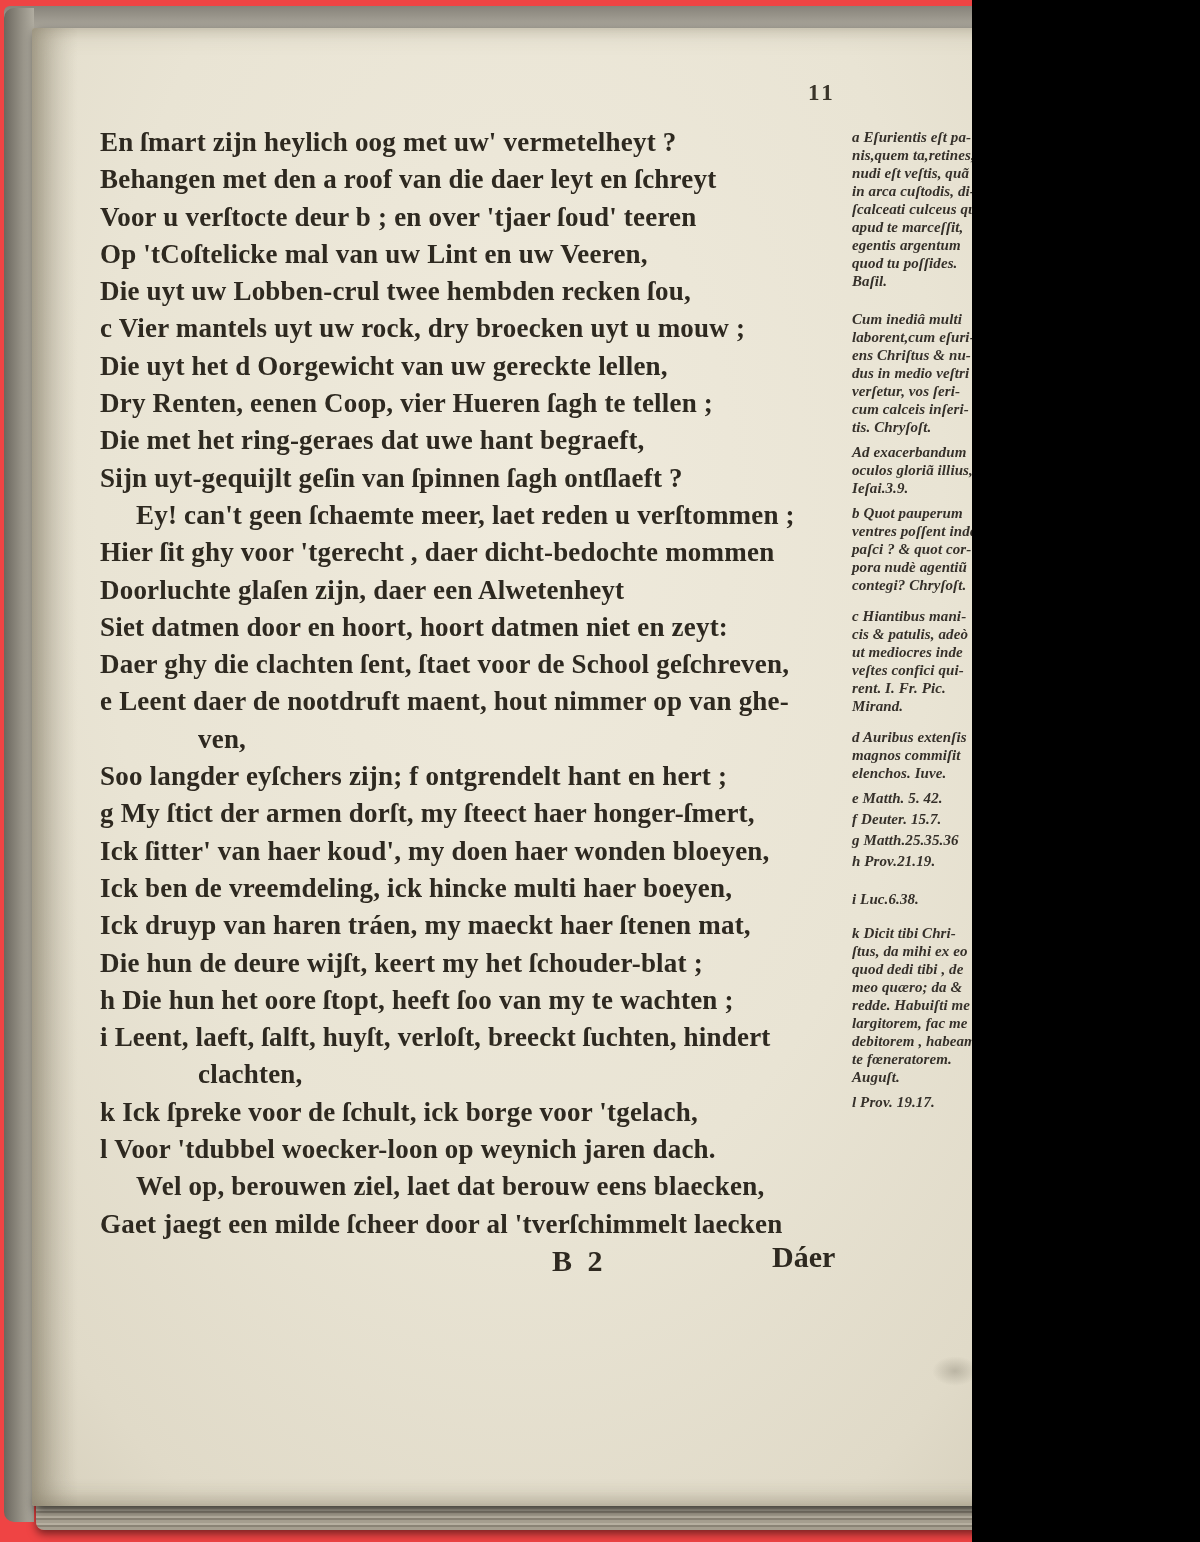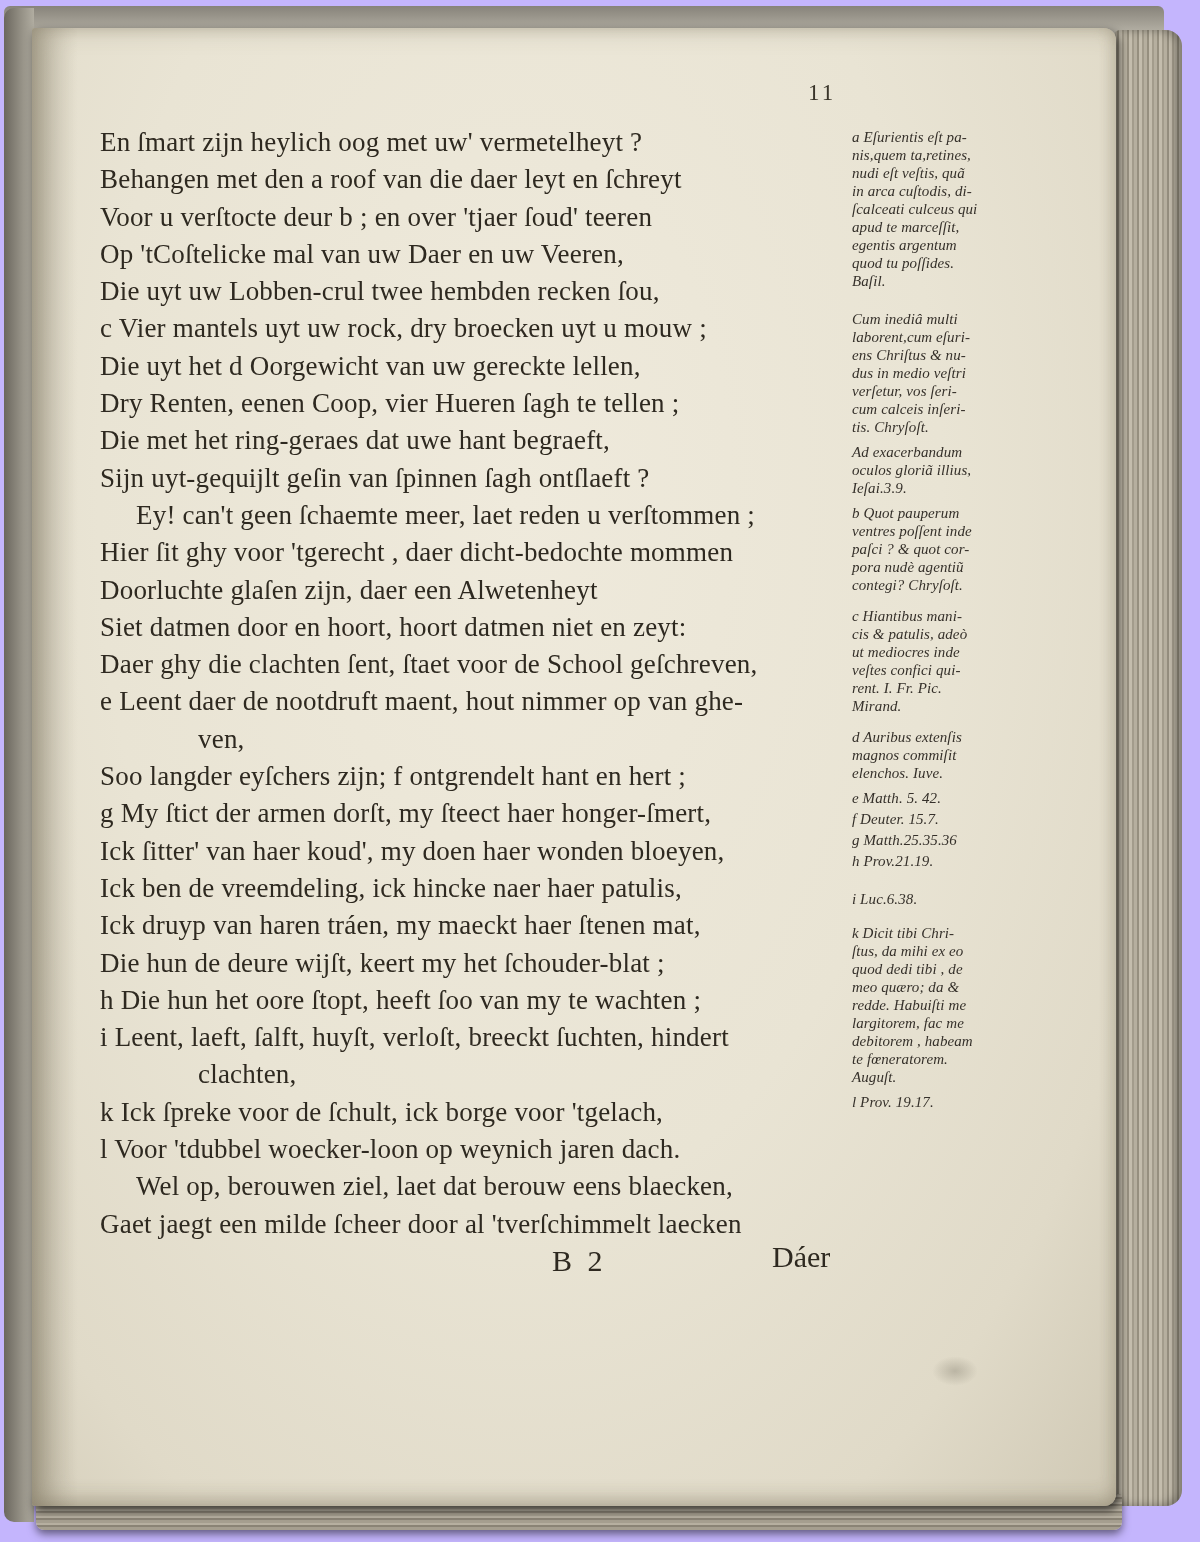--- a/index.html
+++ b/index.html
@@ -1,18 +1,18 @@
 <!DOCTYPE html>
 <html><head>
 <meta charset="utf-8">
 <style>
   html,body { margin:0; padding:0; background:#000; }
   .photo {
-    position:relative; width:1200px; height:1542px; overflow:hidden;
-    background:#c4b5fd; font-family:"Liberation Serif", serif;
+    position:relative; width:972px; height:1542px; overflow:hidden;
+    background:#ef4444; font-family:"Liberation Serif", serif;font-weight:bold;
   }
   
   .cover-top {
     position:absolute; left:4px; top:6px; width:1160px; height:34px;
     background:linear-gradient(180deg,#87837a 0%, #aaa69b 60%, #c2beb2 100%);
     border-radius:6px 6px 0 0;
   }
   .cover-left {
     position:absolute; left:4px; top:8px; width:30px; height:1514px;
     background:linear-gradient(90deg,#6b675e 0%, #938f84 55%, #b1ada1 100%);
@@ -89,38 +89,38 @@
   <div class="page">
     <div class="gutter-shade"></div>
     <div class="smudge"></div>
 
     <div class="page-number">11</div>
 
     <div class="poem">
       <div class="poem-line">En ſmart zijn heylich oog met uw' vermetelheyt ?</div>
       <div class="poem-line">Behangen met den a roof  van die daer leyt en ſchreyt</div>
       <div class="poem-line">Voor u verſtocte deur  b ;  en over 'tjaer ſoud' teeren</div>
-      <div class="poem-line">Op 'tCoſtelicke mal van uw Daer en uw Veeren,</div>
+      <div class="poem-line">Op 'tCoſtelicke mal van uw Lint en uw Veeren,</div>
       <div class="poem-line">Die uyt uw Lobben-crul twee hembden recken ſou,</div>
       <div class="poem-line">c Vier mantels uyt uw rock, dry broecken uyt u mouw ;</div>
       <div class="poem-line">Die uyt het  d  Oorgewicht van uw gereckte lellen,</div>
       <div class="poem-line">Dry Renten, eenen Coop, vier Hueren ſagh te tellen ;</div>
       <div class="poem-line">Die met het ring-geraes dat uwe hant begraeft,</div>
       <div class="poem-line">Sijn uyt-gequijlt geſin van ſpinnen ſagh ontſlaeft ?</div>
       <div class="poem-line indent-1">Ey! can't geen ſchaemte meer,  laet reden u verſtommen ;</div>
       <div class="poem-line">Hier ſit ghy voor 'tgerecht ,  daer dicht-bedochte mommen</div>
       <div class="poem-line">Doorluchte glaſen zijn, daer een Alwetenheyt</div>
       <div class="poem-line">Siet datmen door en hoort, hoort datmen niet en zeyt:</div>
       <div class="poem-line">Daer ghy die clachten ſent, ſtaet voor de School geſchreven,</div>
       <div class="poem-line">e Leent daer de nootdruft maent,  hout nimmer op van ghe-</div>
       <div class="poem-line indent-cont">ven,</div>
       <div class="poem-line">Soo langder eyſchers zijn;  f  ontgrendelt hant en hert ;</div>
       <div class="poem-line">g My ſtict der armen dorſt, my ſteect haer honger-ſmert,</div>
       <div class="poem-line">Ick ſitter' van haer koud', my doen haer wonden bloeyen,</div>
-      <div class="poem-line">Ick ben de vreemdeling, ick hincke naer haer patulis,</div>
+      <div class="poem-line">Ick ben de vreemdeling, ick hincke multi haer boeyen,</div>
       <div class="poem-line">Ick druyp van haren tráen, my maeckt haer ſtenen mat,</div>
       <div class="poem-line">Die hun de deure wijſt, keert my het ſchouder-blat ;</div>
       <div class="poem-line">h Die hun het oore ſtopt, heeft ſoo van my te wachten ;</div>
       <div class="poem-line">i Leent, laeft, ſalft, huyſt, verloſt, breeckt ſuchten, hindert</div>
       <div class="poem-line indent-cont">clachten,</div>
       <div class="poem-line">k Ick ſpreke voor de ſchult, ick borge voor 'tgelach,</div>
       <div class="poem-line">l Voor 'tdubbel woecker-loon op weynich jaren dach.</div>
       <div class="poem-line indent-1">Wel op, berouwen ziel, laet dat berouw eens blaecken,</div>
       <div class="poem-line">Gaet jaegt een milde ſcheer door al 'tverſchimmelt laecken</div>
     </div>

